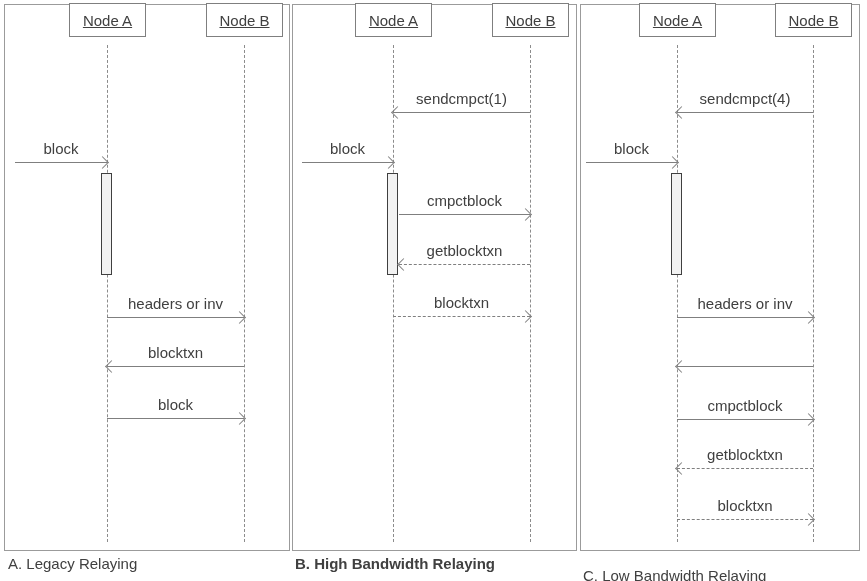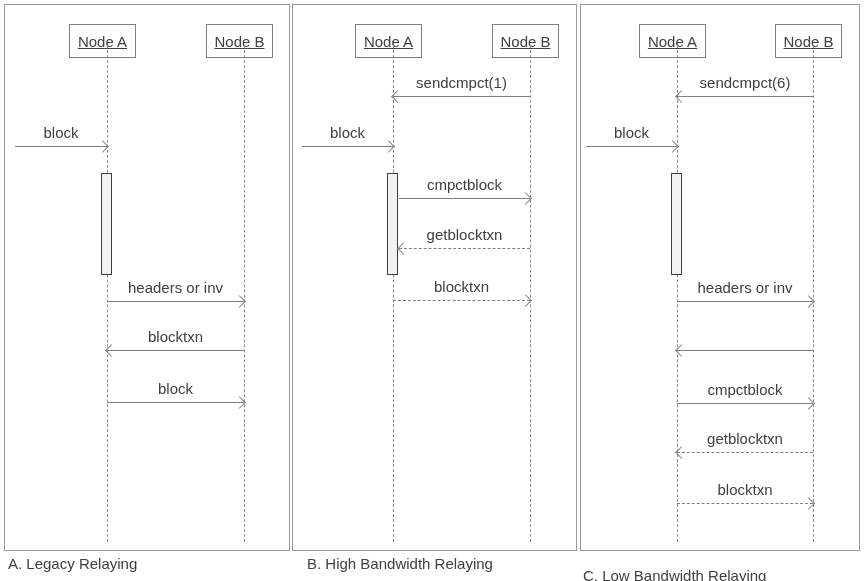--- a/index.html
+++ b/index.html
@@ -2,27 +2,27 @@
 <html><head>
 <meta charset="utf-8">
 <style>
   html,body{margin:0;padding:0;background:#ffffff;}
   .canvas{
     position:relative;width:867px;height:581px;background:#ffffff;
     font-family:"Liberation Sans",sans-serif;color:#404040;overflow:hidden;
   }
   .panel{position:absolute;top:4px;height:545px;border:1px solid #9b9b9b;background:#ffffff;}
   .node-box{
-    position:absolute;top:24px;width:67px;height:34px;border:1px solid #7f7f7f;background:#ffffff;
+    position:absolute;top:3px;width:77px;height:34px;border:1px solid #7f7f7f;background:#ffffff;
     display:flex;align-items:center;justify-content:center;
     font-size:15px;text-decoration:underline;color:#404040;box-sizing:border-box;
   }
   .lifeline{position:absolute;top:45px;height:497px;width:0;border-left:1px dashed #8c8c8c;}
   .activation{position:absolute;top:173px;width:11px;height:102px;background:#f2f2f2;border:1px solid #3f3f3f;box-sizing:border-box;}
-  .message{position:absolute;height:23px;}
+  .message{position:absolute;height:23px;margin-top:16px;}
   .msg-label{position:absolute;left:0;right:0;top:0;height:19px;text-align:center;font-size:15px;color:#404040;white-space:nowrap;}
   .msg-line{position:absolute;left:0;right:0;top:22px;height:0;border-top:1px solid #7f7f7f;}
   .msg-line.dashed{border-top-style:dashed;}
   .arrowhead{position:absolute;width:8px;height:8px;border-top:1px solid #7f7f7f;border-right:1px solid #7f7f7f;top:-5px;}
   .arrowhead.right{right:0;transform:rotate(45deg);}
   .arrowhead.left{left:0;transform:rotate(-135deg);}
   .caption{position:absolute;top:555px;font-size:15px;color:#404040;white-space:nowrap;}
 </style>
 </head>
 <body>
@@ -112,21 +112,21 @@
     <span>Node A</span>
   </div>
   <div class="node-box" style="left:775px;">
     <span>Node B</span>
   </div>
   <div class="lifeline" style="left:677px;"></div>
   <div class="lifeline" style="left:813px;"></div>
   <div class="activation" style="left:671px;"></div>
 
   <div class="message" style="left:677px;top:74px;width:136px;">
-    <div class="msg-label">sendcmpct(6)</div>
+    <div class="msg-label">sendcmpct(4)</div>
     <div class="msg-line">
         <span class="arrowhead left"></span>
       </div>
   </div>
   <div class="message" style="left:586px;top:124px;width:91px;">
     <div class="msg-label">block</div>
     <div class="msg-line">
         <span class="arrowhead right"></span>
       </div>
   </div>
@@ -154,16 +154,16 @@
       </div>
   </div>
   <div class="message" style="left:677px;top:481px;width:136px;">
     <div class="msg-label">blocktxn</div>
     <div class="msg-line dashed">
         <span class="arrowhead right"></span>
       </div>
   </div>
 
   <div class="caption" style="left:8px;">A. Legacy Relaying</div>
-  <div class="caption" style="left:307px;">B. High Bandwidth Relaying</div>
+  <div class="caption" style="left:295px;font-weight:bold;">B. High Bandwidth Relaying</div>
   <div class="caption" style="left:583px;margin-top:12px;">C. Low Bandwidth Relaying</div>
 
 </div>
 
 </body></html>

